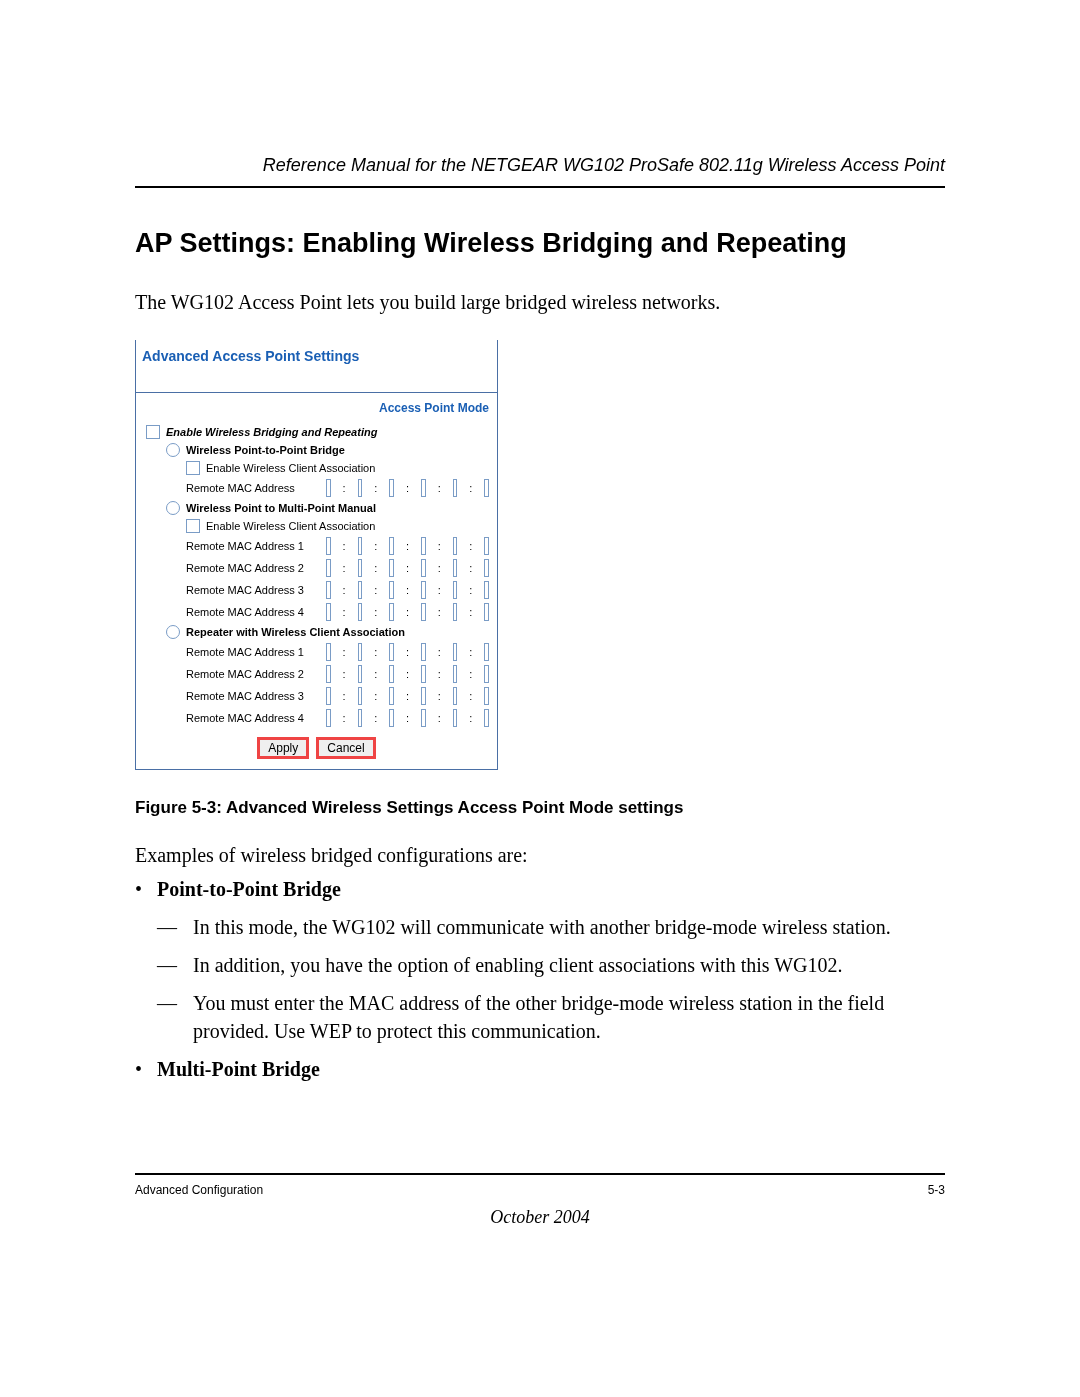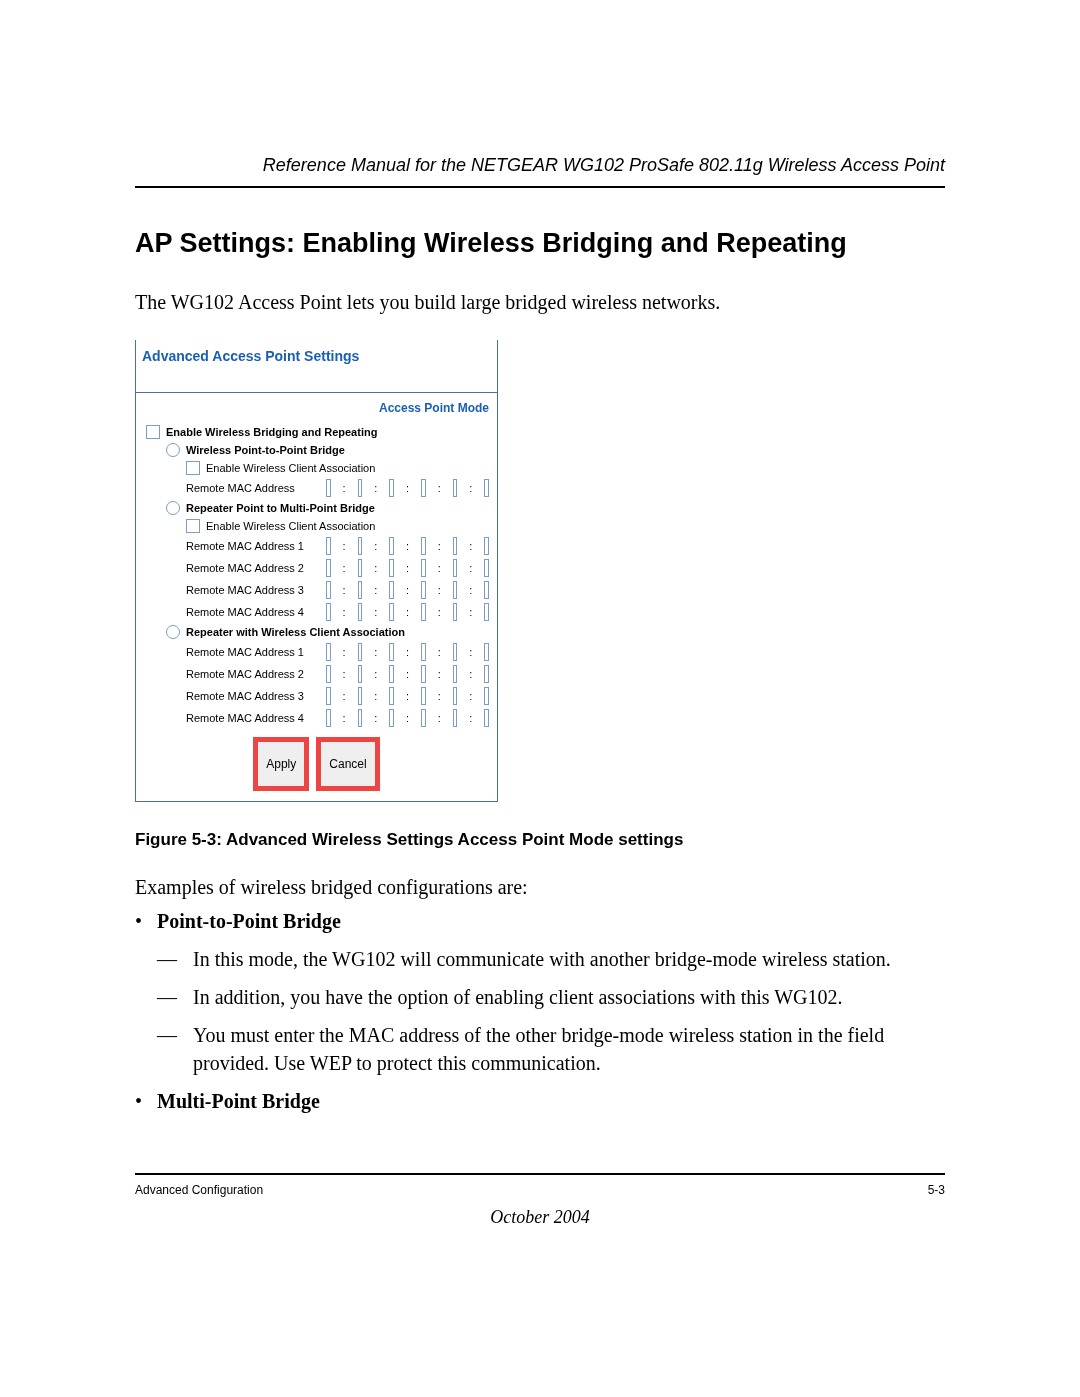--- a/index.html
+++ b/index.html
@@ -65,21 +65,21 @@
     font-size: 12px;
     margin-bottom: 10px;
     text-align: right;
   }
   .chk-row, .rad-row, .chk-sub-row {
     display: flex;
     align-items: center;
     gap: 6px;
     margin: 4px 0;
   }
-  .chk-row   { padding-left: 2px;  font-weight: bold; }
+  .chk-row   { padding-left: 2px;  font-weight: bold; font-style: italic; }
   .rad-row   { padding-left: 22px; font-weight: bold; }
   .chk-sub-row { padding-left: 42px; font-weight: normal; }
   .mac-row {
     display: flex;
     align-items: center;
     gap: 12px;
     padding-left: 42px;
     margin: 4px 0;
     white-space: nowrap;
   }
@@ -104,23 +104,23 @@
     display: inline-block;
   }
   .colon { padding: 0 0px; }
   .panel-buttons {
     margin-top: 10px;
     text-align: center;
   }
   .panel-buttons button {
     font-family: Arial, sans-serif;
     font-size: 12px;
-    border: 5px solid #ef4444;
+    border: 3px solid #ef4444;
     background: #efefef;
-    padding: 15px 8px;
+    padding: 1px 8px;
     margin: 0 2px;
   }
 
   .figure-caption {
     font-family: Arial, Helvetica, sans-serif;
     font-weight: bold;
     font-size: 17px;
     margin: 28px 0 24px 0;
   }
 
@@ -219,21 +219,21 @@
         <span class="colon">:</span>
       <span class="mac-box"></span>
         <span class="colon">:</span>
       <span class="mac-box"></span>
         <span class="colon">:</span>
       <span class="mac-box"></span>
     </div>
 
     <div class="rad-row">
       <span class="fake-radio"></span>
-      <span>Repeater Point to Multi-Point Bridge</span>
+      <span>Wireless Point to Multi-Point Manual</span>
     </div>
     <div class="chk-sub-row">
       <span class="fake-checkbox"></span>
       <span>Enable Wireless Client Association</span>
     </div>
     <div class="mac-row">
       <span class="mac-label">Remote MAC Address 1</span>
       <span class="mac-box"></span>
         <span class="colon">:</span>
       <span class="mac-box"></span>

